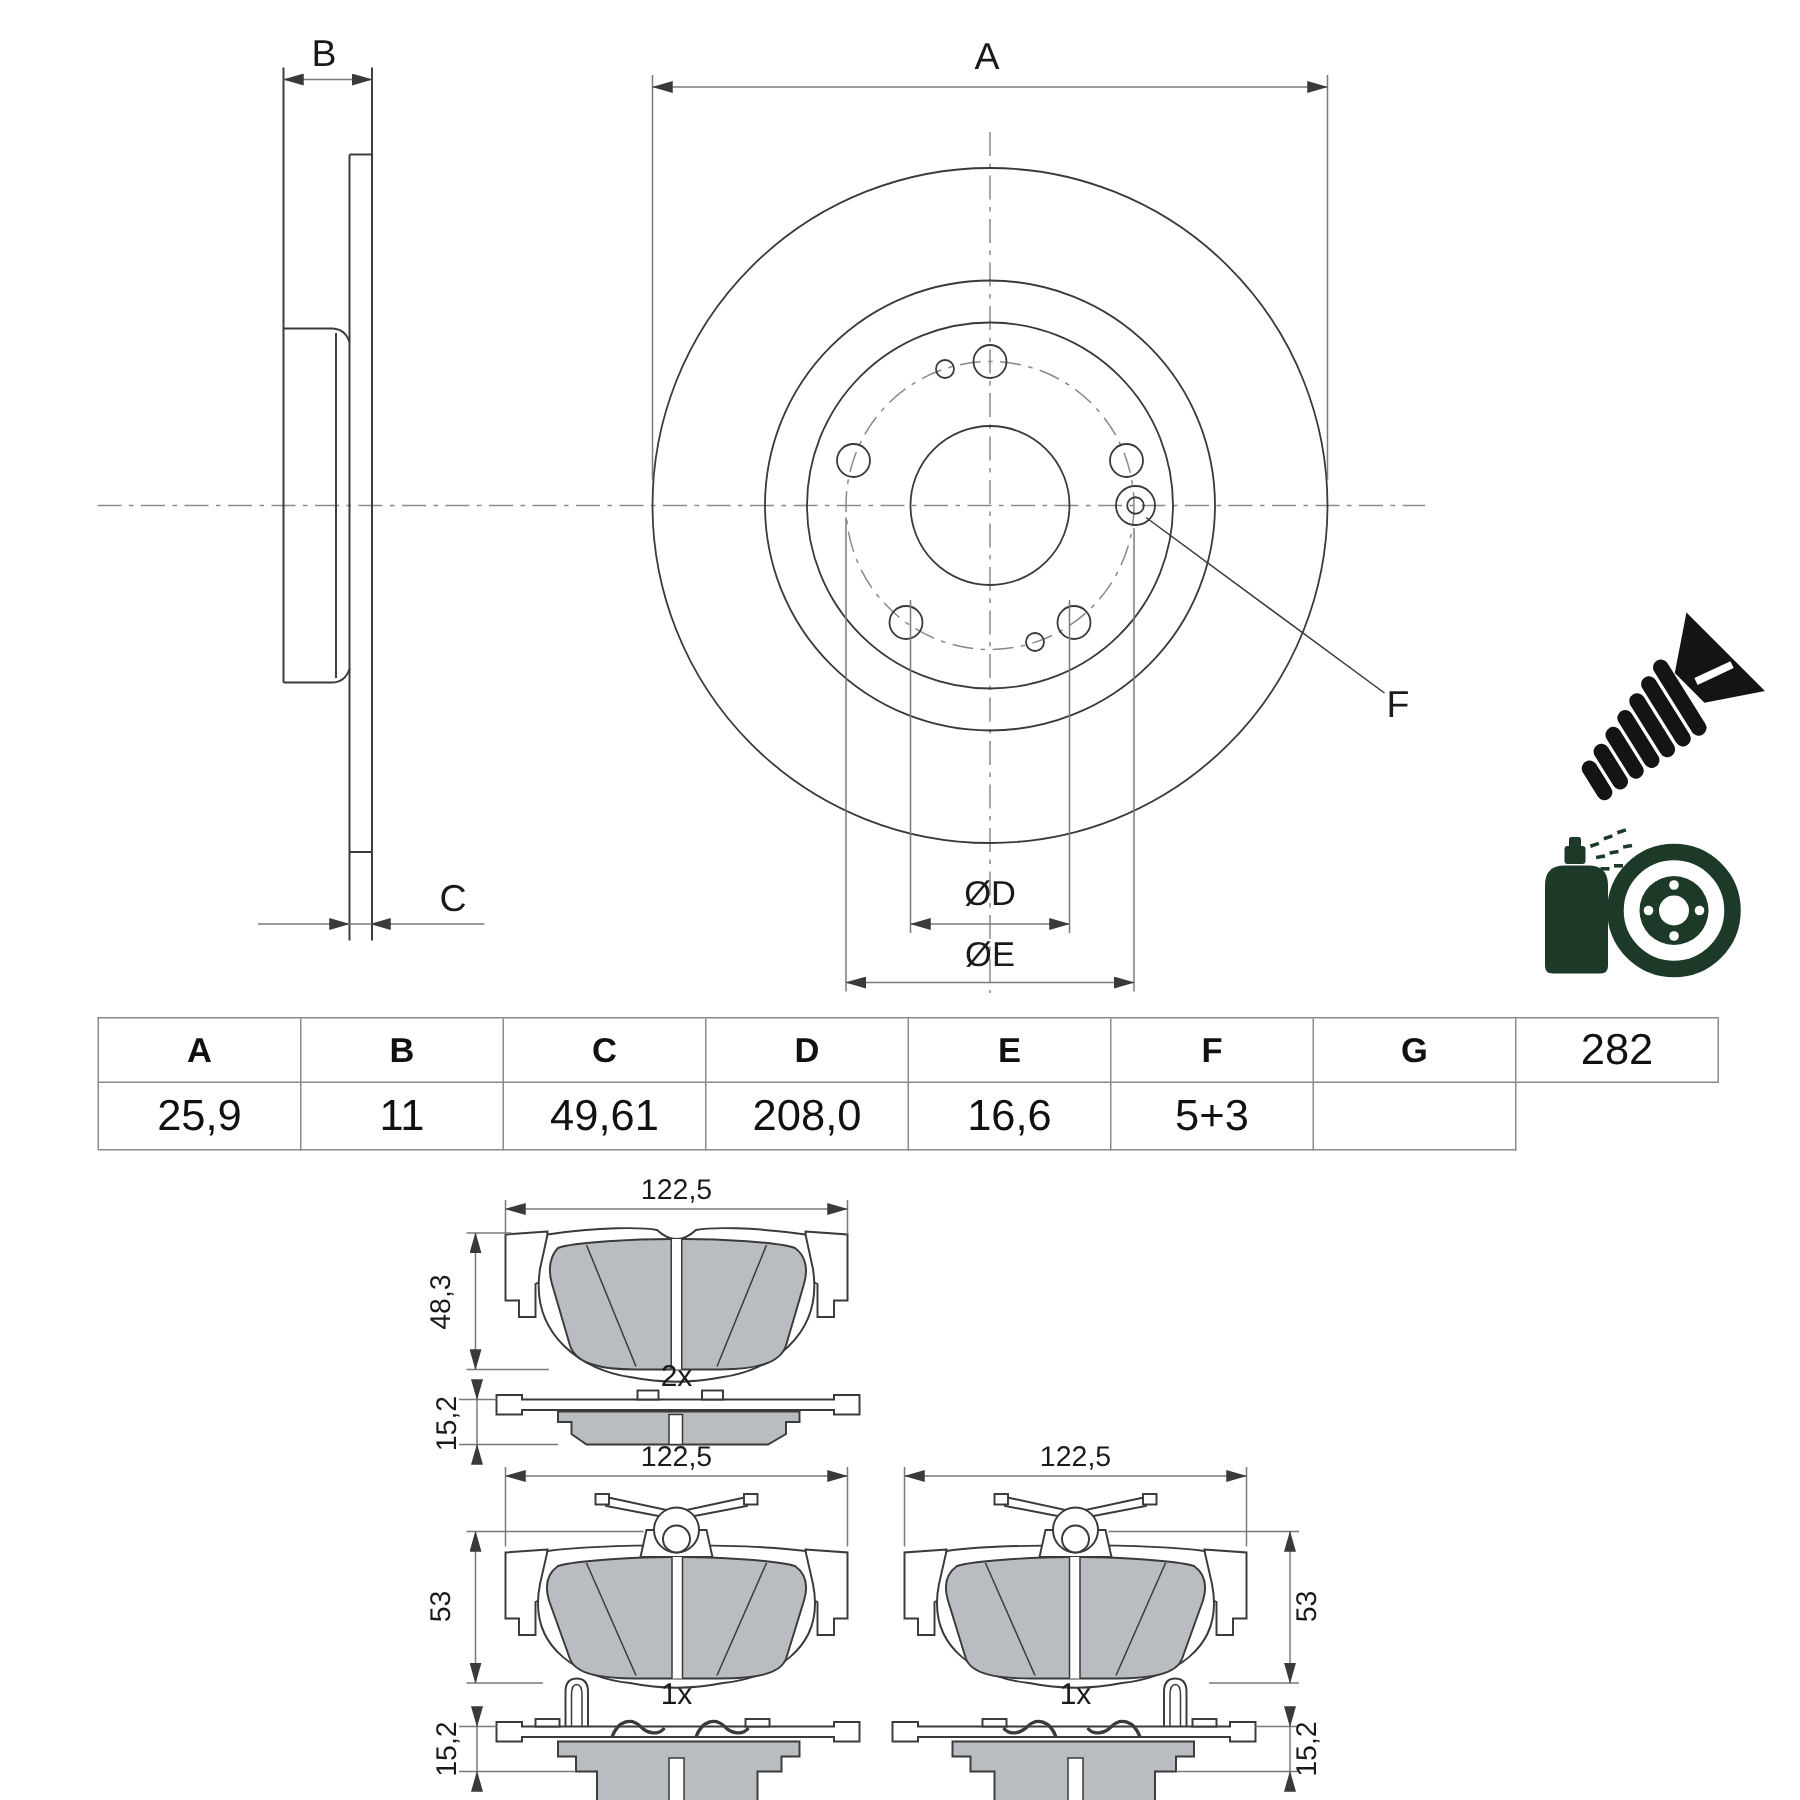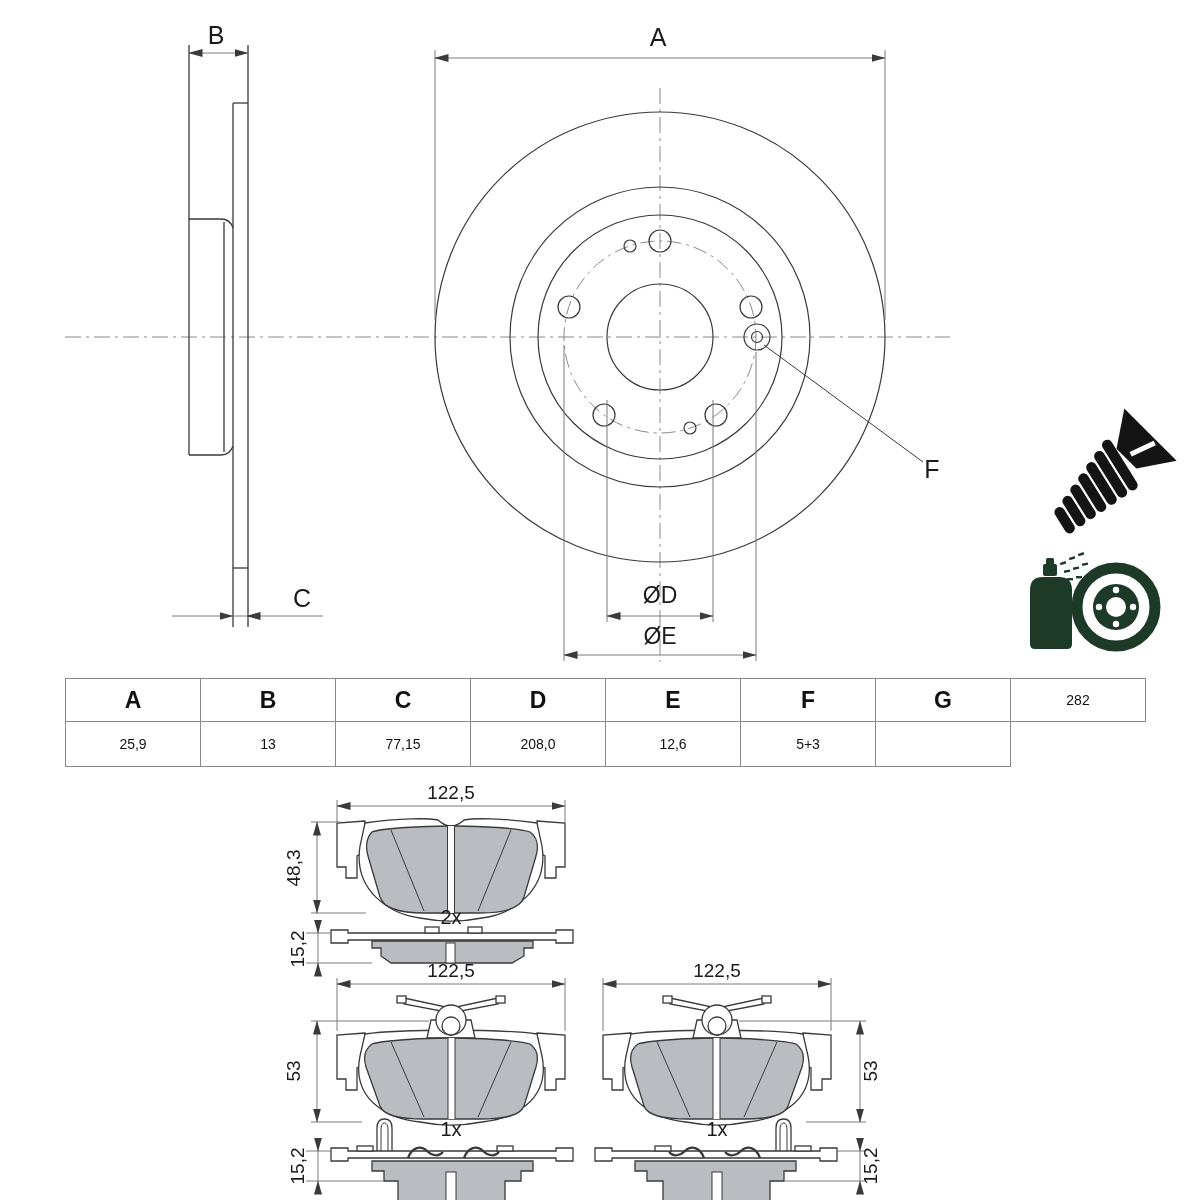--- a/index.html
+++ b/index.html
@@ -9,21 +9,21 @@
   svg text{fill:#1a1a1a;font-family:"Liberation Sans",sans-serif;}
   .lbl{font-size:25px;text-anchor:middle;}
   .dimtxt{font-size:19px;text-anchor:middle;}
   .qty{font-size:20px;text-anchor:middle;}
   .dia{font-size:23px;text-anchor:middle;}
   
   .spec-table{position:absolute;left:65px;top:678px;display:grid;
       grid-template-columns:repeat(8,135px);grid-template-rows:43px 45px;
       border-top:1px solid #8a8a8a;border-left:1px solid #8a8a8a;background:#fff;}
   .spec-cell{border-right:1px solid #8a8a8a;border-bottom:1px solid #8a8a8a;
-      display:flex;align-items:center;justify-content:center;font-size:14px;color:#111;}
+      display:flex;align-items:center;justify-content:center;font-size:29px;color:#111;}
   .spec-head{font-weight:bold;font-size:23px;}
 </style>
 </head>
 <body>
 
 <div id="page">
 
 <svg width="1200" height="1200" viewBox="0 0 1200 1200">
   <defs>
     <marker id="arw" viewBox="0 0 14 8" refX="13.5" refY="4" markerWidth="14" markerHeight="8" markerUnits="userSpaceOnUse" orient="auto-start-reverse">
@@ -255,21 +255,21 @@
 <div class="spec-table">
   <div class="spec-cell spec-head">A</div>
   <div class="spec-cell spec-head">B</div>
   <div class="spec-cell spec-head">C</div>
   <div class="spec-cell spec-head">D</div>
   <div class="spec-cell spec-head">E</div>
   <div class="spec-cell spec-head">F</div>
   <div class="spec-cell spec-head">G</div>
   <div class="spec-cell">282</div>
   <div class="spec-cell">25,9</div>
-  <div class="spec-cell">13</div>
-  <div class="spec-cell">77,15</div>
+  <div class="spec-cell">11</div>
+  <div class="spec-cell">49,61</div>
   <div class="spec-cell">208,0</div>
-  <div class="spec-cell">12,6</div>
+  <div class="spec-cell">16,6</div>
   <div class="spec-cell">5+3</div>
   <div class="spec-cell"></div>
 </div>
 
 </div>
 
 </body></html>

